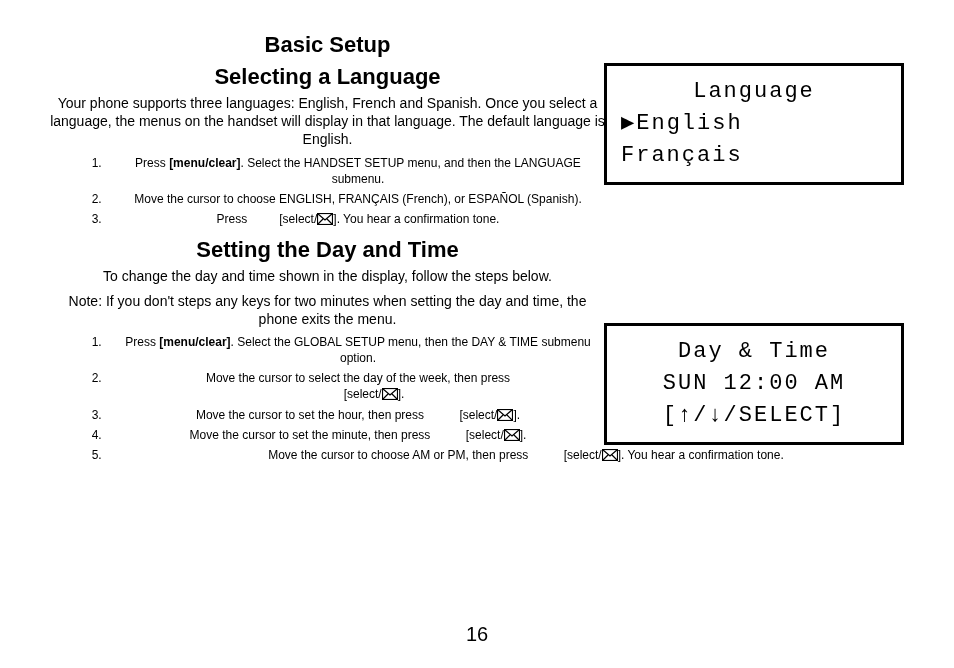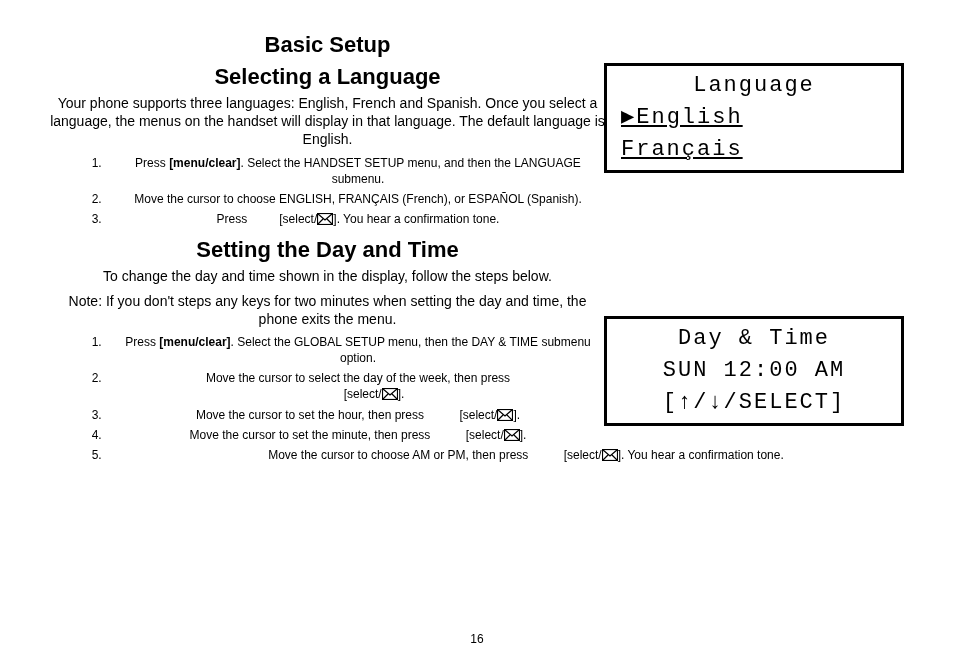--- a/index.html
+++ b/index.html
@@ -56,41 +56,41 @@
       margin-left: 32px;
     }
     .envelope-icon {
       display: inline-block;
       vertical-align: -2px;
     }
     .lcd {
       position: absolute;
       right: 50px;
       border: 3px solid #000;
-      padding: 4px 14px;
+      padding: 10px 14px;
       background: #fff;
       font-family: "Courier New", Courier, monospace;
       font-size: 22px;
       letter-spacing: 2px;
       line-height: 1.45;
       box-sizing: border-box;
       width: 300px;
     }
     .lcd1 { top: 63px; }
-    .lcd2 { top: 316px; }
+    .lcd2 { top: 323px; }
     .lcd .title-line { text-align: center; }
-    .lcd .left-line { text-align: left; text-decoration: underline; }
+    .lcd .left-line { text-align: left; }
     .lcd .center-line { text-align: center; }
     .page-num {
       position: absolute;
       bottom: 22px;
       left: 0;
       right: 0;
       text-align: center;
-      font-size: 12px;
+      font-size: 20px;
     }
   </style>
 </head>
 <body>
 
 <div class="page">
 
   <div class="main-content">
 
     <h1>Basic Setup</h1>

